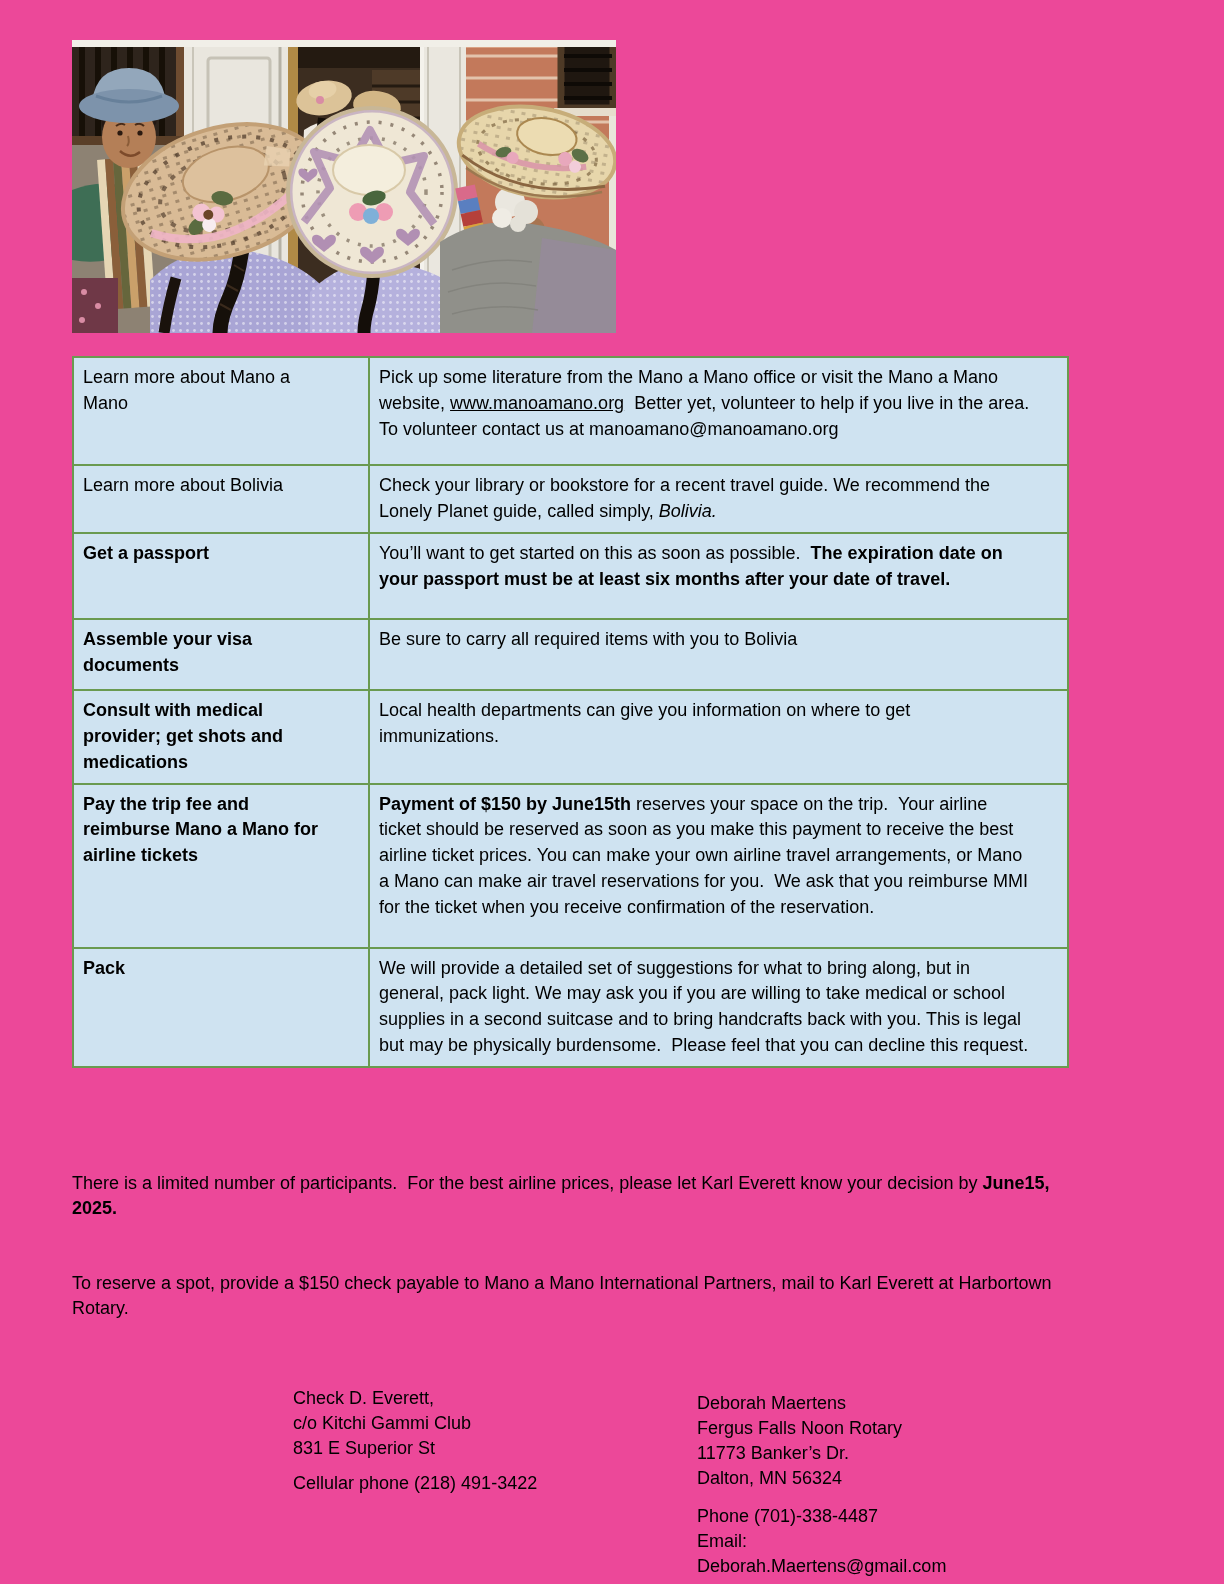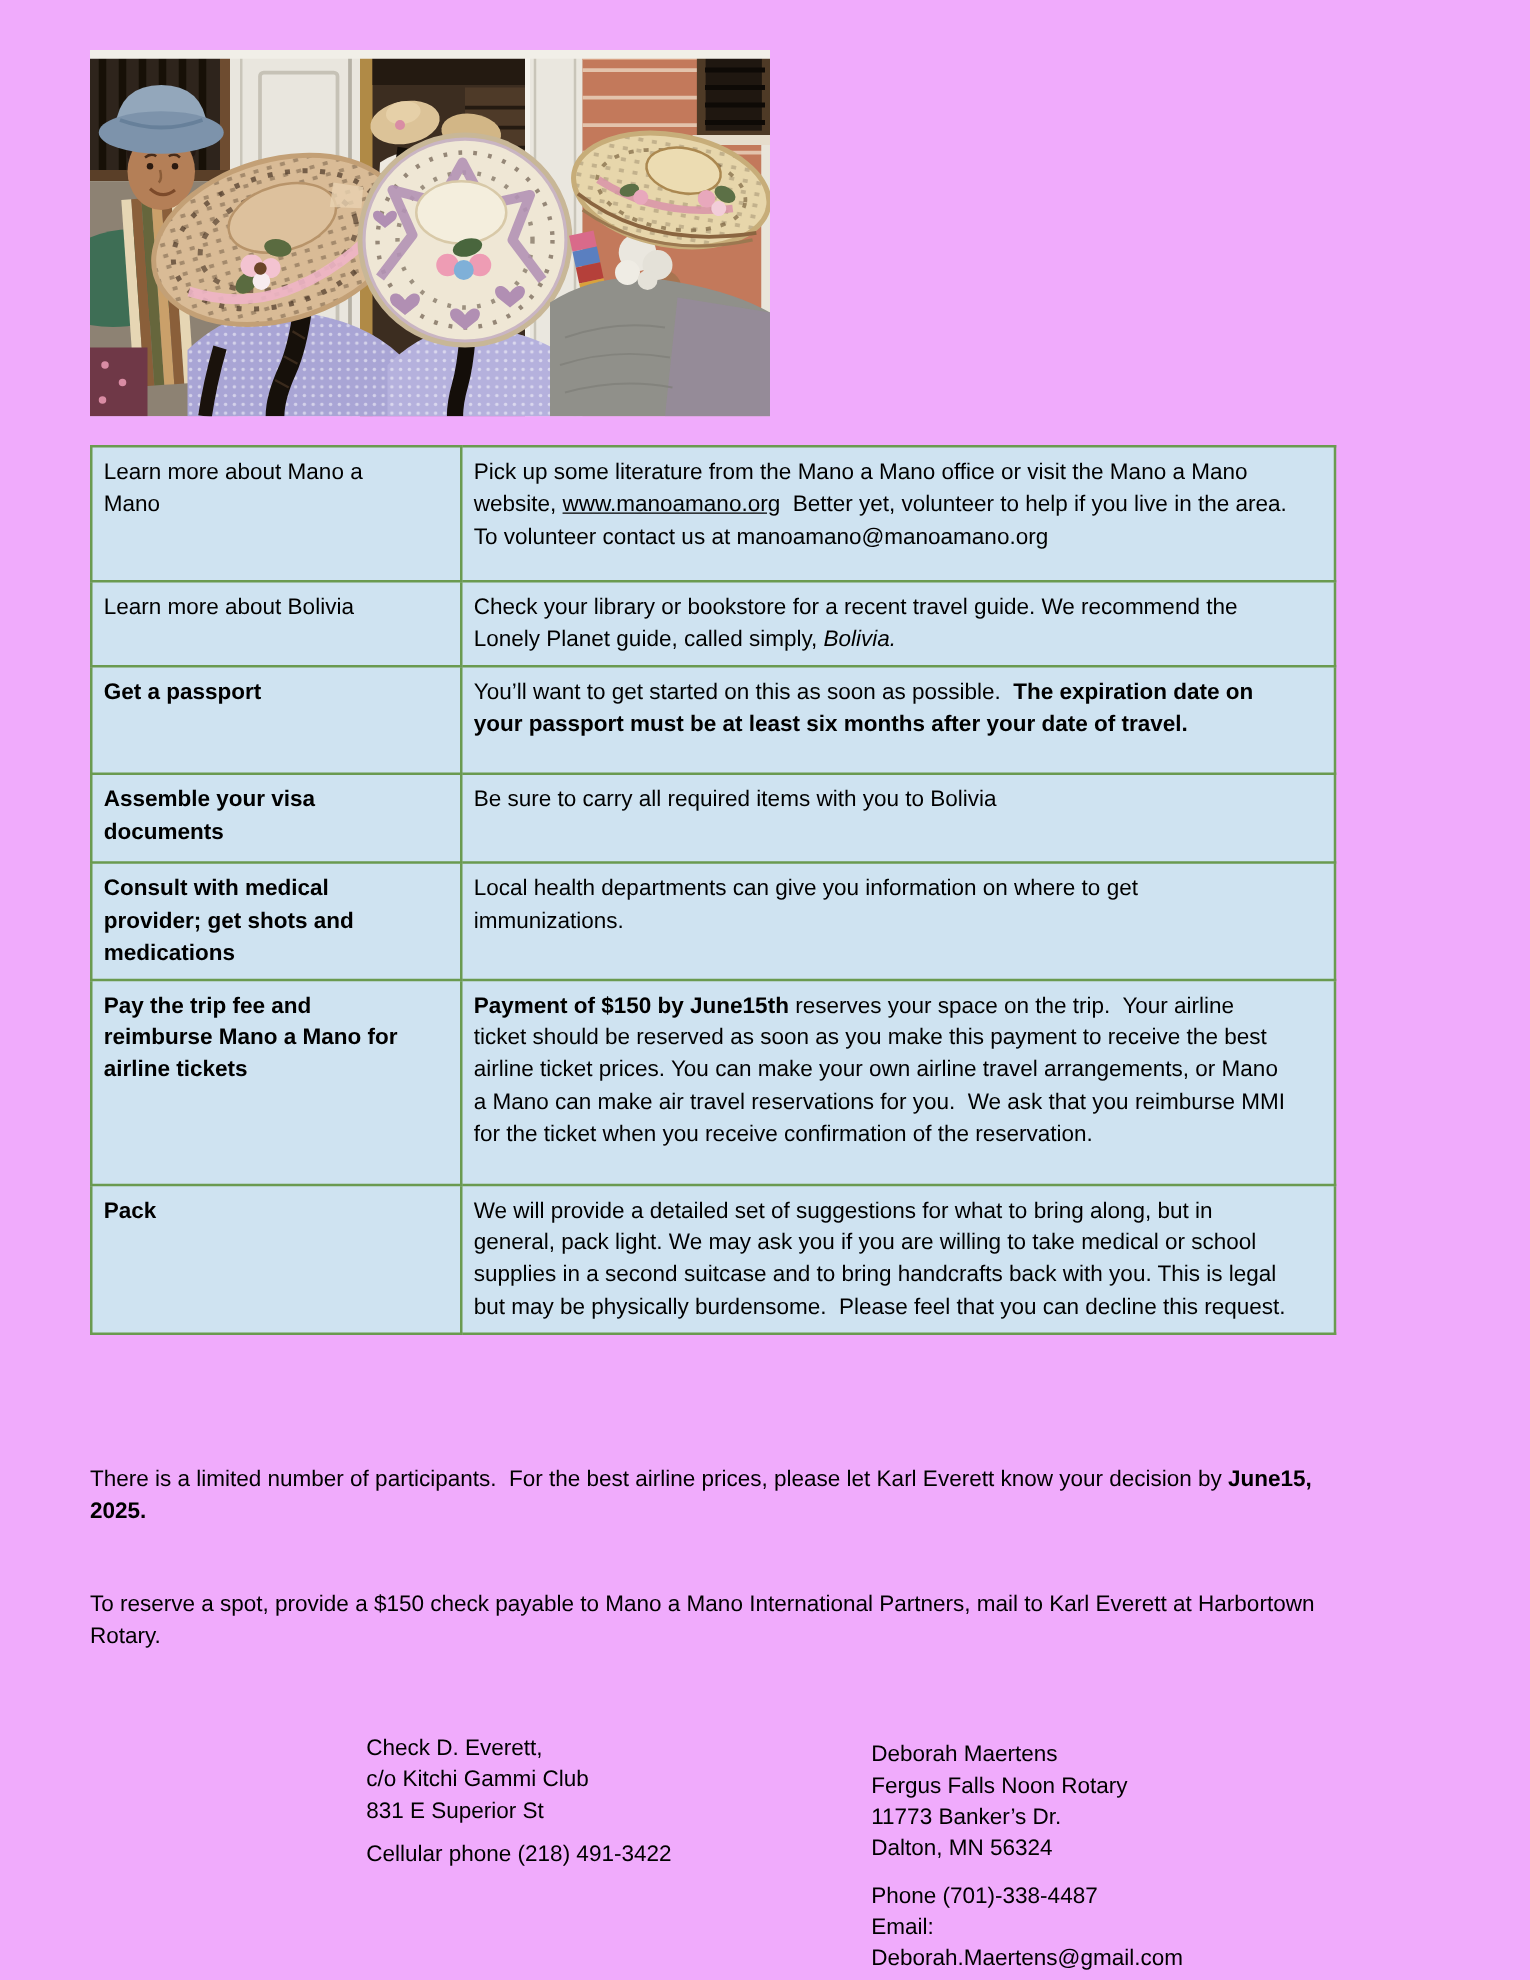--- a/index.html
+++ b/index.html
@@ -1,20 +1,20 @@
 <!DOCTYPE html>
 <html><head>
 <meta charset="utf-8">
 <title>Trip Preparation Document</title>
 <style>
   html,body{margin:0;padding:0;background:#ffffff;}
   .page{
     position:relative;
     width:1224px;height:1584px;overflow:hidden;
-    background:#f0abfc;color:#000;
+    background:#ec4899;color:#000;
     font-family:"Liberation Sans","DejaVu Sans",sans-serif;
     font-size:18px;
   }
   .photo-wrap{margin:40px 0 0 72px;width:544px;height:293px;line-height:0;}
   .photo-wrap svg{display:block;}
 
   table.info-table{
     margin:23px 0 0 72px;
     border-collapse:collapse;
     table-layout:fixed;

